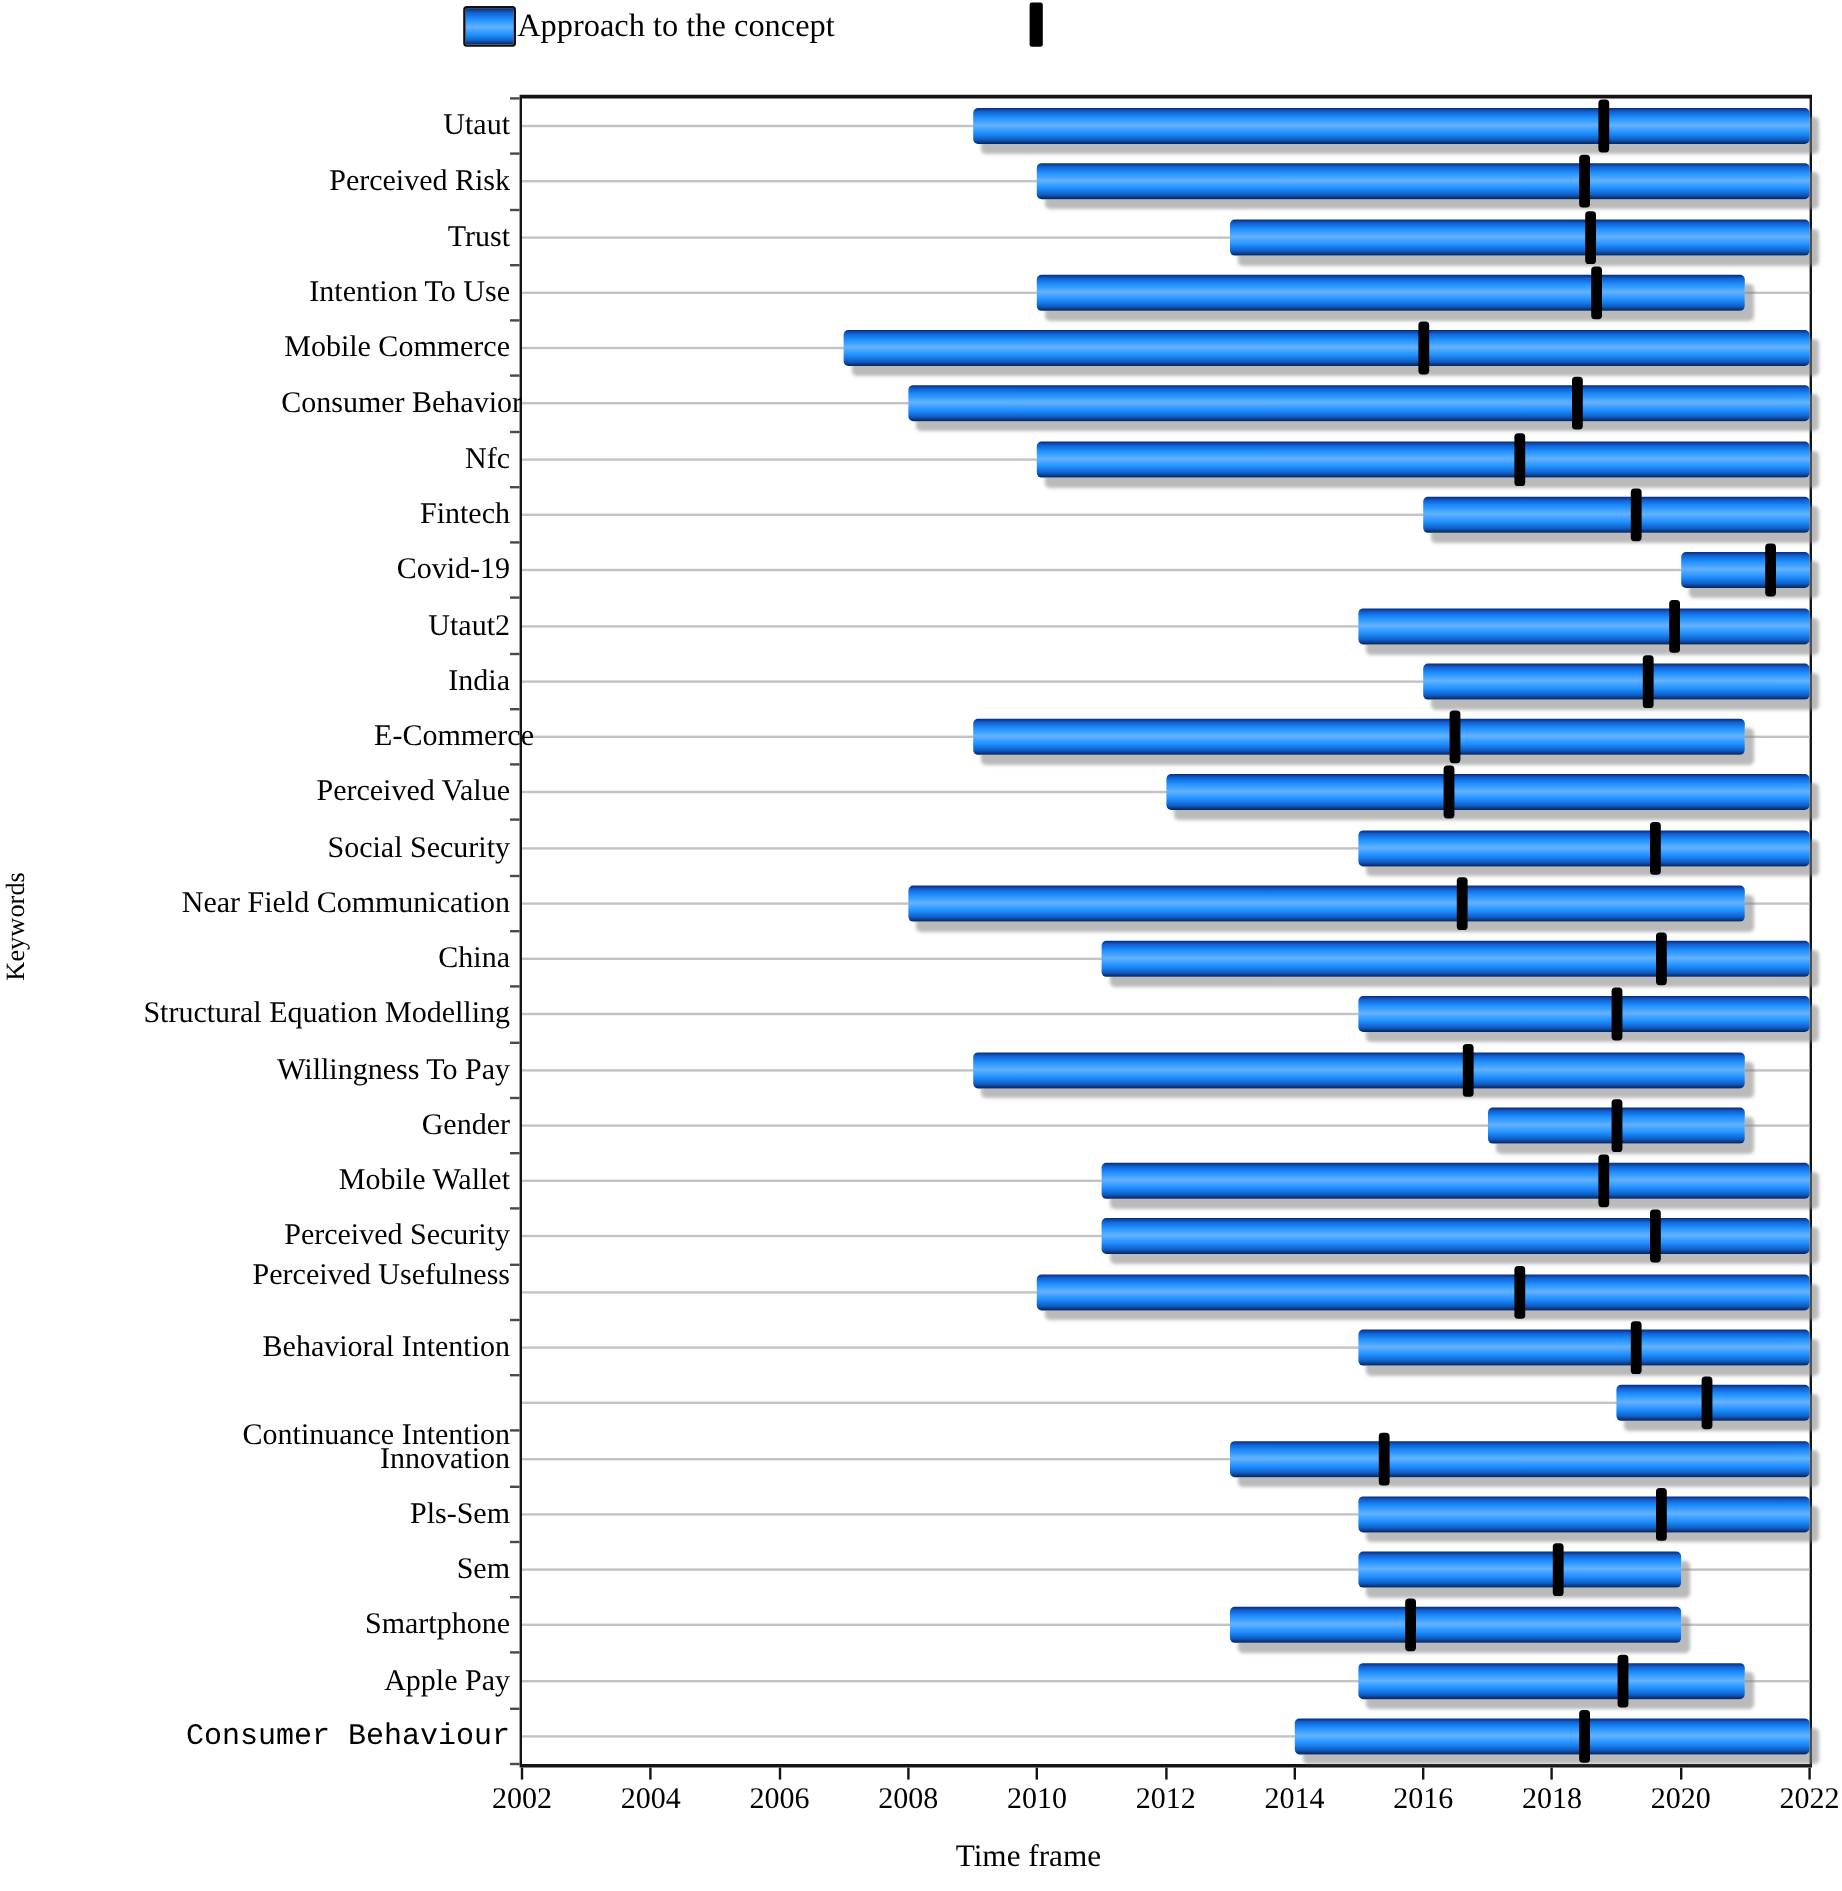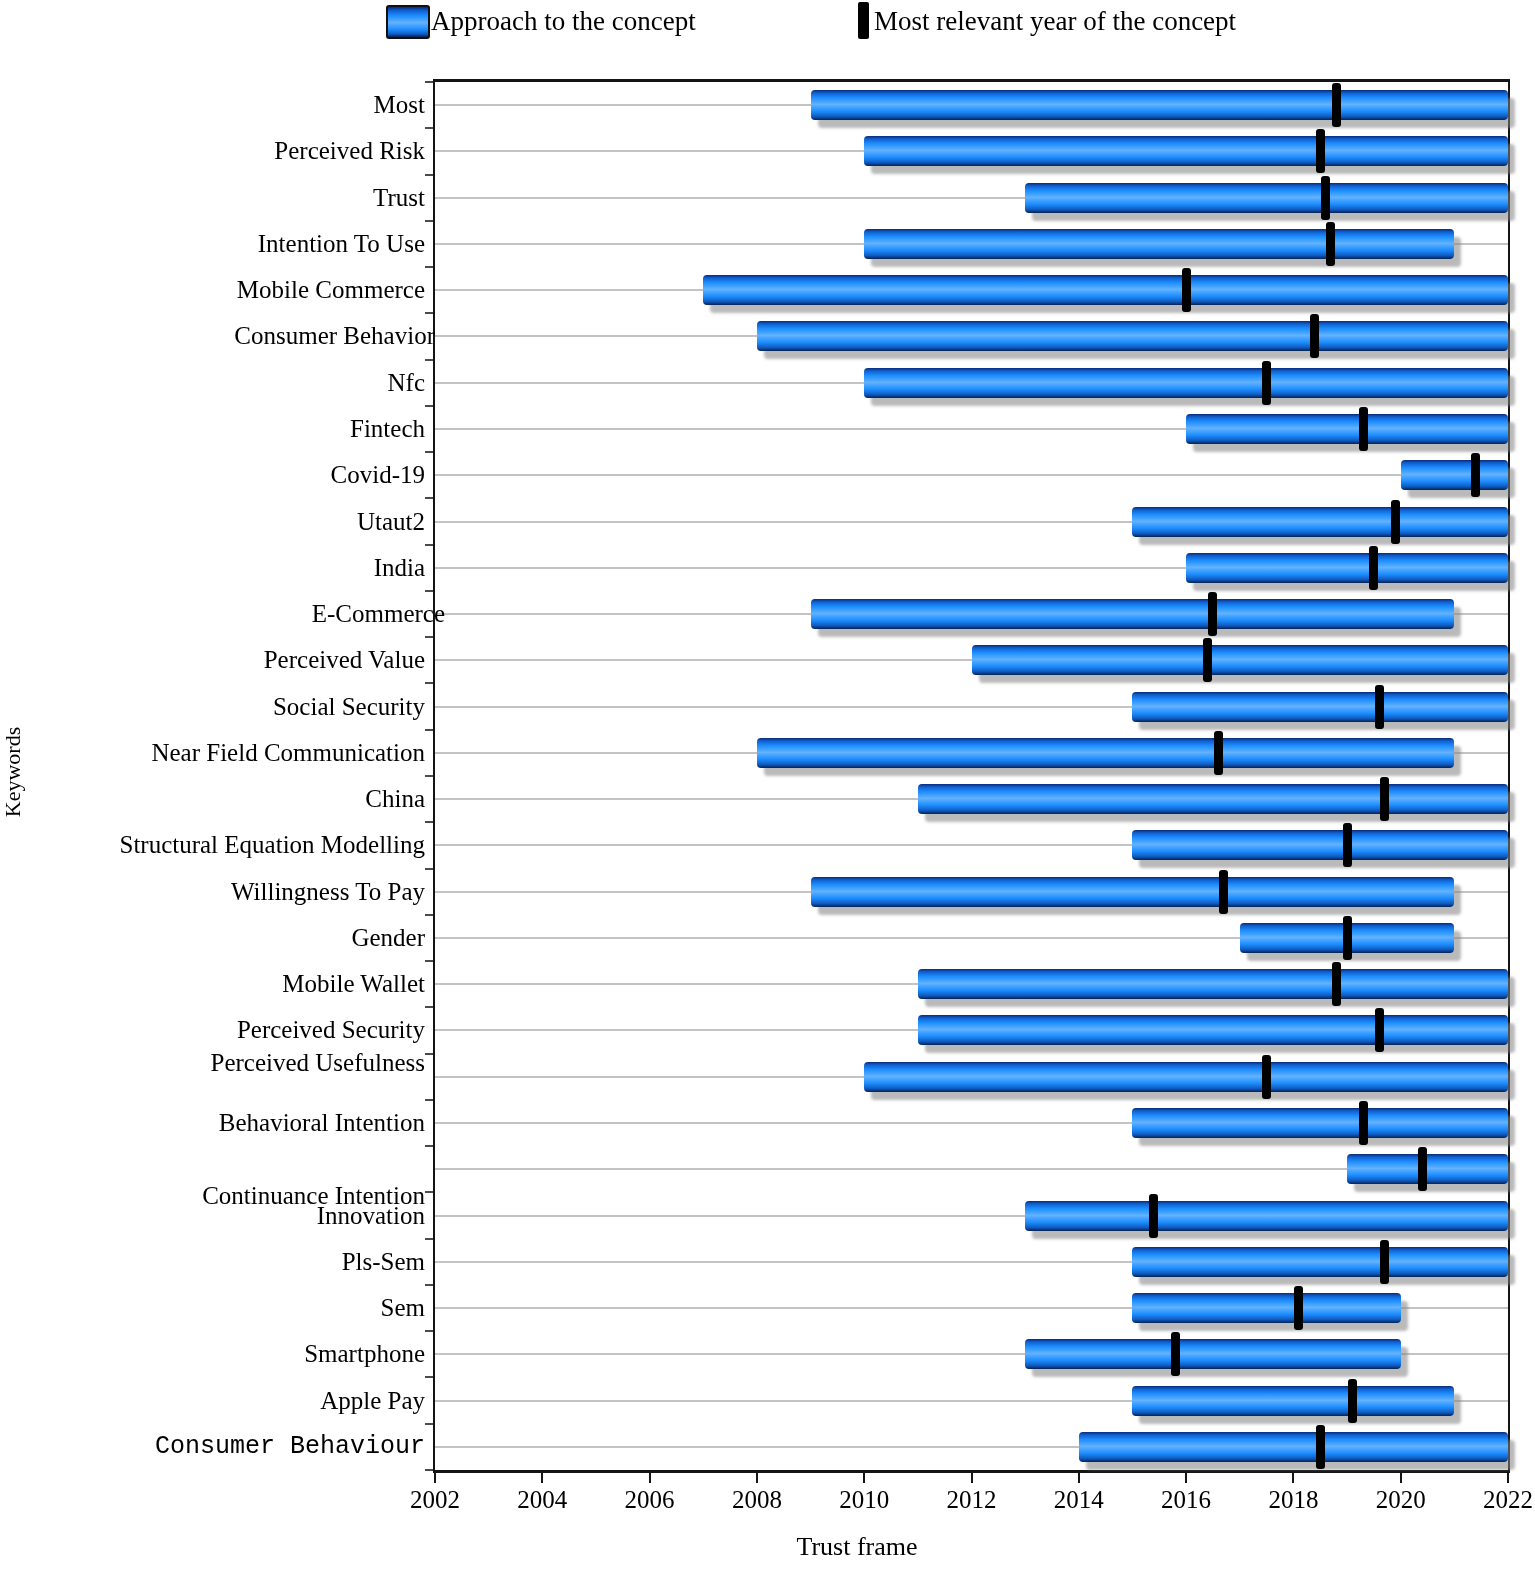--- a/index.html
+++ b/index.html
@@ -52,21 +52,20 @@
   }
 </style>
 </head>
 <body>
 
 <div class="figure">
 
   <span class="legend-swatch"></span>
   <span class="legend-label" id="legend-label-1">Approach to the concept</span>
   <span class="legend-tick-swatch"></span>
-  <span class="legend-label" id="legend-label-2">Most relevant year of the concept</span>
 
   <div class="ylabel">Keywords</div>
 
   <div class="plot" id="plot">
       <div class="grid" style="top: 22.1333px; width: 1073px;"></div>
       <div class="bar" style="left: 375.55px; width: 697.45px; top: 8.13333px;"></div>
       <div class="peak-tick" style="left: 896.82px; top: 1.13333px;"></div>
       <div class="grid" style="top: 68.4px; width: 1073px;"></div>
       <div class="bar" style="left: 429.2px; width: 643.8px; top: 54.4px;"></div>
       <div class="peak-tick" style="left: 880.725px; top: 47.4px;"></div>
@@ -150,21 +149,21 @@
       <div class="peak-tick" style="left: 735.87px; top: 1250.33px;"></div>
       <div class="grid" style="top: 1317.6px; width: 1073px;"></div>
       <div class="bar" style="left: 697.45px; width: 321.9px; top: 1303.6px;"></div>
       <div class="peak-tick" style="left: 912.915px; top: 1296.6px;"></div>
       <div class="grid" style="top: 1363.87px; width: 1073px;"></div>
       <div class="bar" style="left: 643.8px; width: 429.2px; top: 1349.87px;"></div>
       <div class="peak-tick" style="left: 880.725px; top: 1342.87px;"></div>
     </div>
 
   <div id="axes-layer">
-      <div class="row-label" style="top: 89.1333px;">Most</div>
+      <div class="row-label" style="top: 89.1333px;">Utaut</div>
       <div class="row-label" style="top: 135.4px;">Perceived Risk</div>
       <div class="row-label" style="top: 181.667px;">Trust</div>
       <div class="row-label" style="top: 227.933px;">Intention To Use</div>
       <div class="row-label" style="top: 274.2px;">Mobile Commerce</div>
       <div class="row-label" style="top: 320.467px; margin-left: 10px;">Consumer Behavior</div>
       <div class="row-label" style="top: 366.733px;">Nfc</div>
       <div class="row-label" style="top: 413px;">Fintech</div>
       <div class="row-label" style="top: 459.267px;">Covid-19</div>
       <div class="row-label" style="top: 505.533px;">Utaut2</div>
       <div class="row-label" style="top: 551.8px;">India</div>
@@ -235,14 +234,14 @@
       <div class="xtick" style="left: 1185.1px; top: 1473px;"></div>
       <div class="xtick-label" style="left: 1136.1px; top: 1486px;">2016</div>
       <div class="xtick" style="left: 1292.4px; top: 1473px;"></div>
       <div class="xtick-label" style="left: 1243.4px; top: 1486px;">2018</div>
       <div class="xtick" style="left: 1399.7px; top: 1473px;"></div>
       <div class="xtick-label" style="left: 1350.7px; top: 1486px;">2020</div>
       <div class="xtick" style="left: 1507px; top: 1473px;"></div>
       <div class="xtick-label" style="left: 1458px; top: 1486px;">2022</div>
     </div>
 
-  <div class="xlabel">Trust frame</div>
+  <div class="xlabel">Time frame</div>
 </div>
 
 </body></html>

